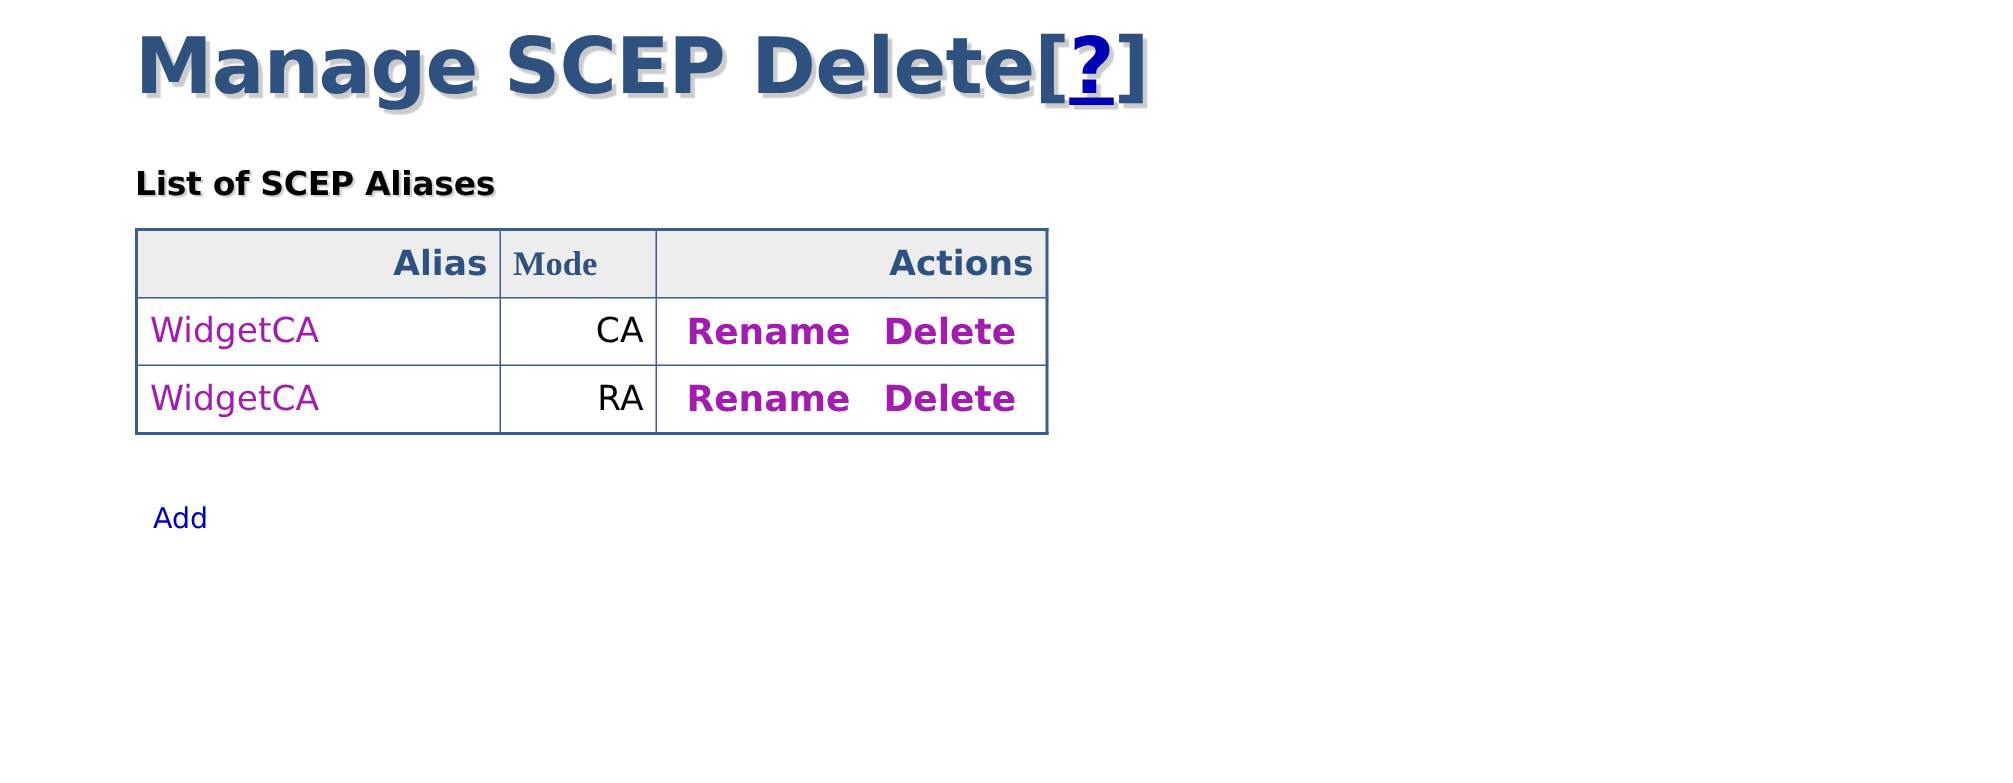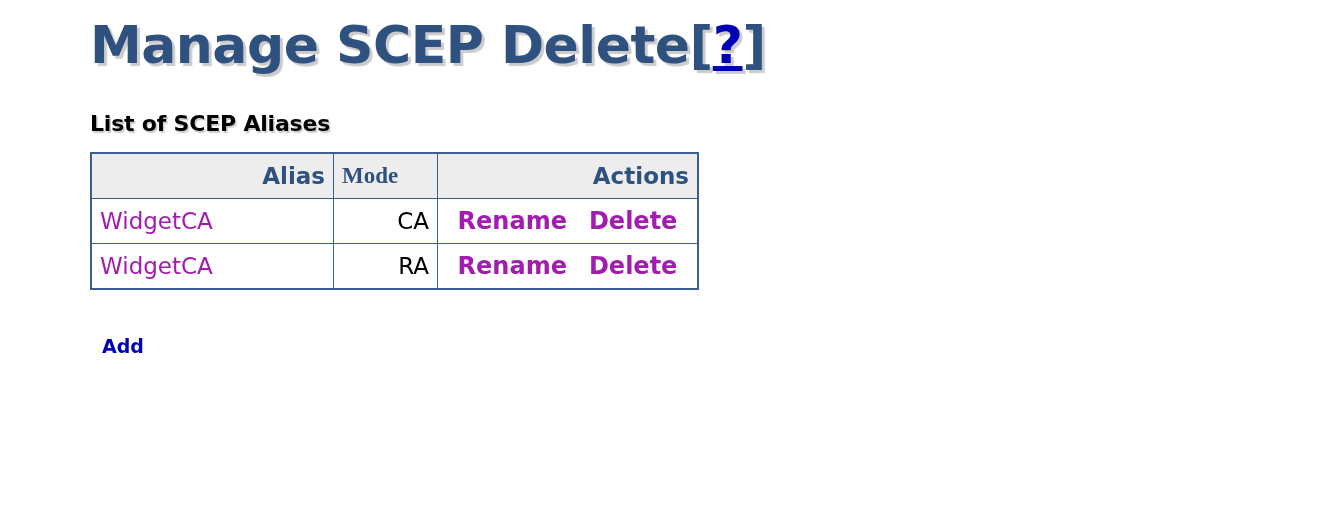--- a/index.html
+++ b/index.html
@@ -109,21 +109,21 @@
     width: 22px;
   }
 
   
   .add-link-wrap {
     position: absolute;
     left: 102px;
     top: 335px;
   }
   a.link-add {
-    font-weight: bold;
+    font-weight: normal;
     font-size: 19px;
     color: #0000bb;
     text-decoration: none;
   }
 </style>
 </head>
 <body>
 
 <h1 class="page-title"><span>Manage SCEP Delete</span><span class="help-bracket">[</span><a class="help-mark" href="#">?</a><span class="help-bracket">]</span></h1>
 

